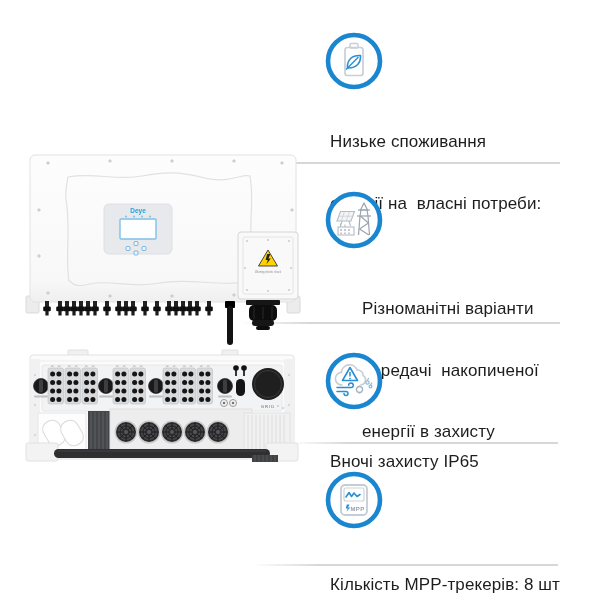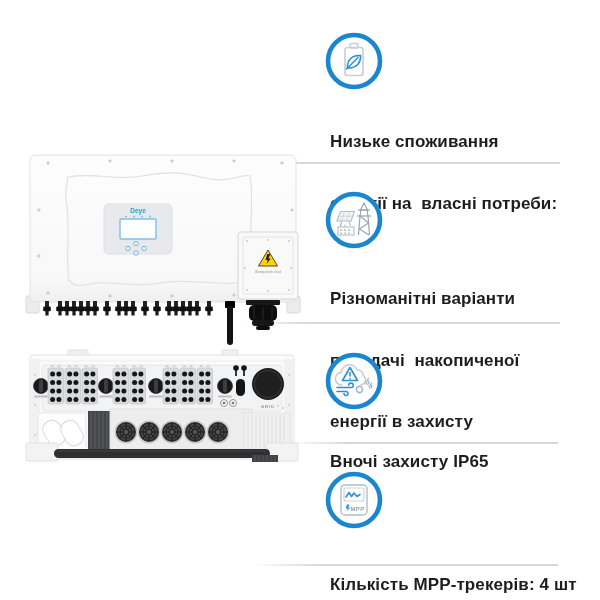--- a/index.html
+++ b/index.html
@@ -2,21 +2,21 @@
 <html><head>
 <meta charset="utf-8">
 <style>
   html,body{margin:0;padding:0;background:#ffffff;}
   .stage{position:relative;width:600px;height:600px;background:#fff;overflow:hidden;
          font-family:"Liberation Sans",sans-serif;}
   .divider{position:absolute;height:2px;background:#d7d7d7;}
   .divider.fade{background:linear-gradient(90deg,rgba(215,215,215,0) 0%,#d7d7d7 22%,#d7d7d7 100%);}
   .dev{position:absolute;}
   .feature-icon{position:absolute;width:60px;height:60px;}
-  .ft{position:absolute;left:330px;font-weight:bold;font-size:17px;line-height:20.5px;
+  .ft{position:absolute;left:330px;font-weight:normal;font-size:17px;line-height:20.5px;
       color:#1d1d1d;white-space:pre;letter-spacing:0.1px;}
 </style>
 </head>
 <body>
 
 <div class="stage">
 
   <div class="divider" style="left:293px;top:162px;width:267px;"></div>
   <div class="divider fade" style="left:240px;top:322px;width:320px;"></div>
   <div class="divider fade" style="left:290px;top:442px;width:268px;"></div>
@@ -330,21 +330,21 @@
     </g>
     <g stroke="#9aa5ae" stroke-width="1.2" fill="none" stroke-linejoin="round">
       <polygon points="40,13 36.5,20 43.5,20"></polygon>
       <line x1="34" y1="20" x2="46" y2="20"></line>
       <line x1="33" y1="26" x2="47" y2="26"></line>
       <polyline points="37,20 36,26 34.5,45"></polyline>
       <polyline points="43,20 44,26 45.5,45"></polyline>
       <polyline points="36.3,26 44.5,33 35.5,39 44.9,45"></polyline>
     </g>
   </svg>
-  <div class="ft" style="top:248px;">
+  <div class="ft" style="top:258px;margin-left:32px;">
     <div>Різноманітні варіанти</div>
     <div>передачі  накопиченої</div>
     <div>енергії в захисту</div>
   </div>
 
   <svg class="feature-icon" style="left:324px;top:351px;" viewBox="0 0 60 60">
     <circle cx="30" cy="30" r="26" fill="#fff" stroke="#1a86d0" stroke-width="4.6"></circle>
     <path d="M 18 34 a 6.3 6.3 0 0 1 -0.6 -12.6 a 8.2 8.2 0 0 1 15.8 -2.4 a 5.6 5.6 0 0 1 6 5.6 a 5 5 0 0 1 -2.2 9.2" fill="none" stroke="#c5ccd3" stroke-width="1.6" stroke-linecap="round"></path>
     <polygon points="26,16.5 33.5,29.5 18.5,29.5" fill="#fff" stroke="#2b8fd3" stroke-width="1.6" stroke-linejoin="round"></polygon>
     <line x1="26" y1="21" x2="26" y2="25.5" stroke="#2b8fd3" stroke-width="1.5"></line>
@@ -372,16 +372,16 @@
 
   <svg class="feature-icon" style="left:324px;top:470px;" viewBox="0 0 60 60">
     <circle cx="30" cy="30" r="26" fill="#fff" stroke="#1a86d0" stroke-width="4.6"></circle>
     <rect x="17" y="15" width="26" height="30" rx="4" fill="#fff" stroke="#c5ccd3" stroke-width="1.8"></rect>
     <rect x="20" y="18" width="20" height="13" rx="2" fill="#fff" stroke="#cdd3d8" stroke-width="1.2"></rect>
     <polyline points="22,27 25,22.5 27.5,26.5 30,23 33,26.5 36,24.5" fill="none" stroke="#2b8fd3" stroke-width="1.6" stroke-linejoin="round" stroke-linecap="round"></polyline>
     <polygon points="22.8,34.5 25.6,34.5 24,37.4 26.3,37.4 22.4,41.8 23.8,38.4 21.8,38.4" fill="#2b8fd3"></polygon>
     <text x="33.5" y="40.5" text-anchor="middle" font-size="6" font-weight="bold" letter-spacing="0.4" fill="#98a1a9">MPP</text>
   </svg>
   <div class="ft" style="top:534px;">
-    <div>Кількість MPP-трекерів: 4 шт</div>
+    <div>Кількість MPP-трекерів: 8 шт</div>
   </div>
 
 </div>
 
 </body></html>

